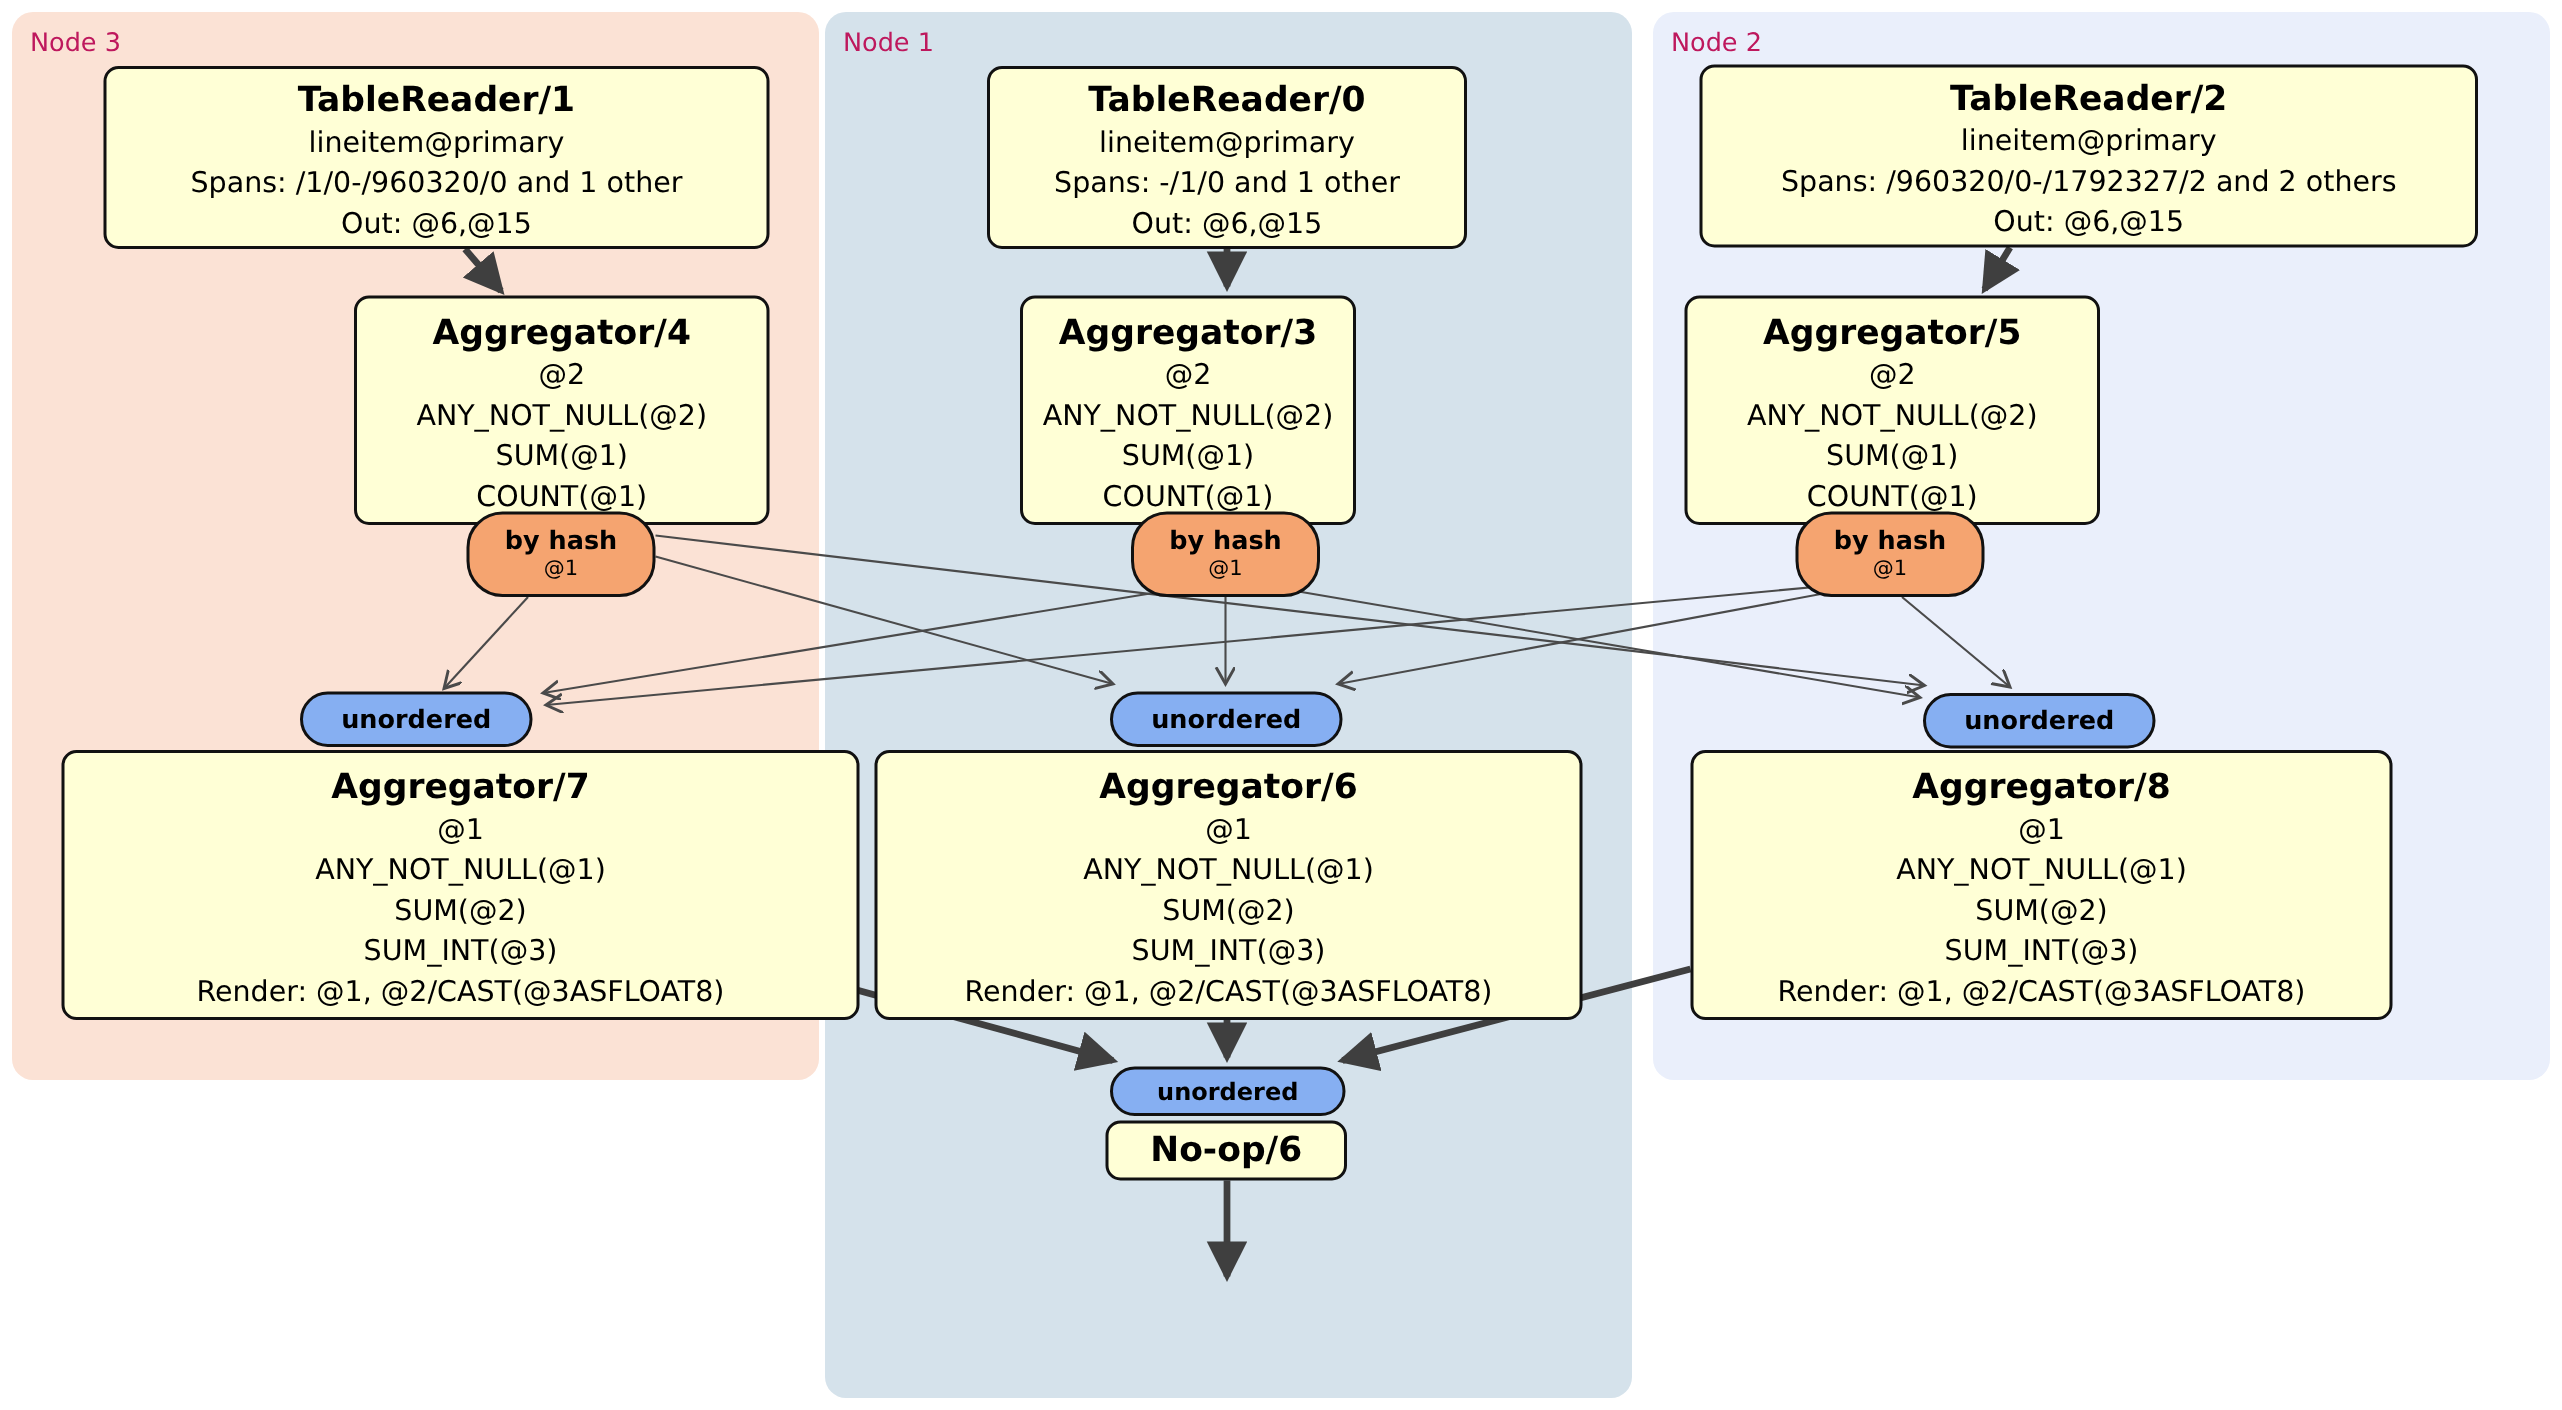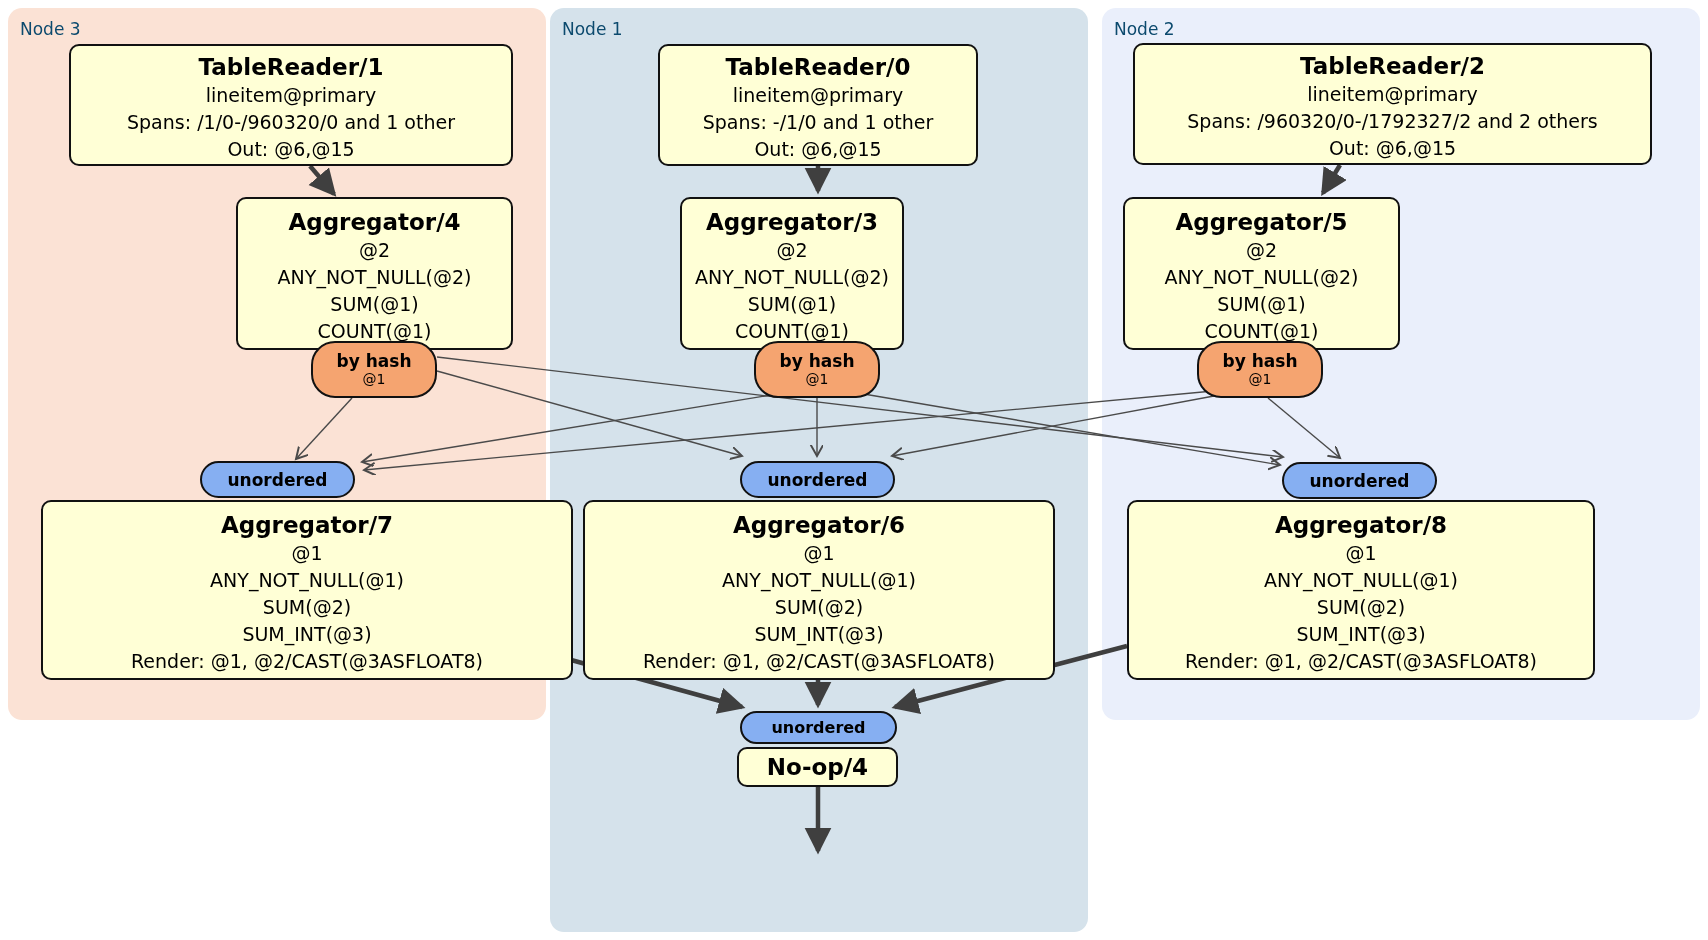--- a/index.html
+++ b/index.html
@@ -1,21 +1,21 @@
 <!DOCTYPE html>
 <html><head>
 <meta charset="utf-8">
 <style>
   html,body{margin:0;padding:0;background:#ffffff;}
   #canvas{
     position:relative;width:1708px;height:940px;overflow:hidden;
     font-family:"DejaVu Sans","Liberation Sans",sans-serif;color:#000;
   }
   .region{position:absolute;border-radius:14px;z-index:0;}
-  .region-label{position:absolute;top:11px;left:12px;font-size:17px;color:#0c4a6e;}
+  .region-label{position:absolute;top:11px;left:12px;font-size:17px;color:#be185d;}
   #edges{position:absolute;left:0;top:0;z-index:1;}
   .pbox{
     position:absolute;background:#ffffd6;border:2px solid #111;border-radius:10px;
     z-index:2;text-align:center;box-sizing:border-box;padding-top:5px;
     display:flex;flex-direction:column;justify-content:center;
   }
   .pbox .title{font-weight:bold;font-size:23px;line-height:30px;white-space:nowrap;}
   .pbox .line{font-size:19px;line-height:27px;white-space:nowrap;}
   .capsule{
     position:absolute;border:2px solid #111;z-index:3;text-align:center;
@@ -160,16 +160,16 @@
     <div class="line">ANY_NOT_NULL(@1)</div>
     <div class="line">SUM(@2)</div>
     <div class="line">SUM_INT(@3)</div>
     <div class="line">Render: @1, @2/CAST(@3ASFLOAT8)</div>
   </div>
 
   <div class="capsule cap-un" style="left:740px;top:711px;width:157px;height:33px;font-size:16px;">
     <div>unordered</div>
   </div>
   <div class="pbox" style="left:737px;top:747px;width:161px;height:40px;padding-top:0;">
-    <div class="title">No-op/4</div>
+    <div class="title">No-op/6</div>
   </div>
 
 </div>
 
 </body></html>

